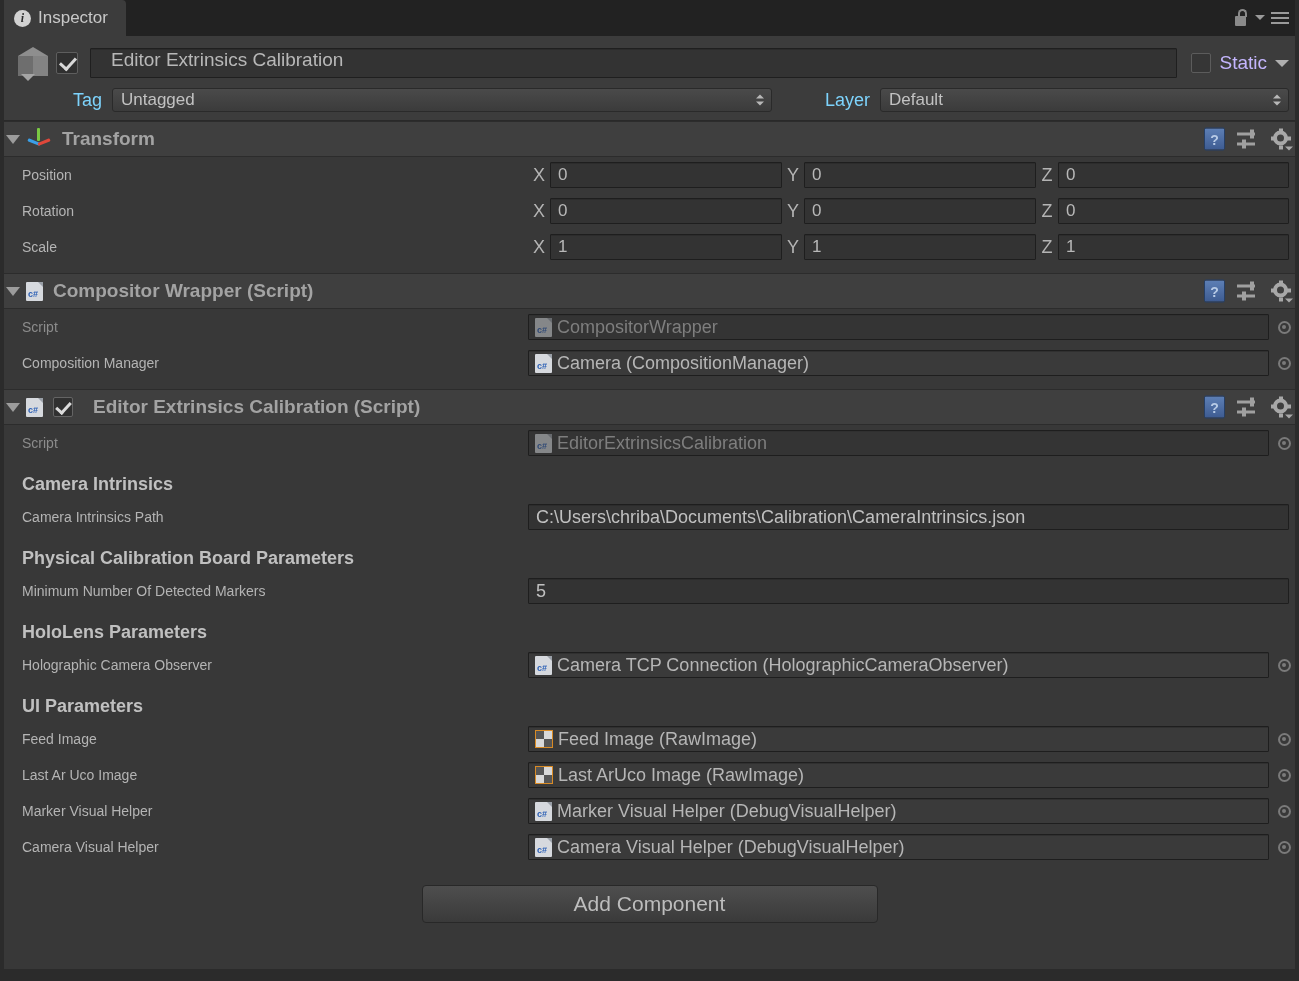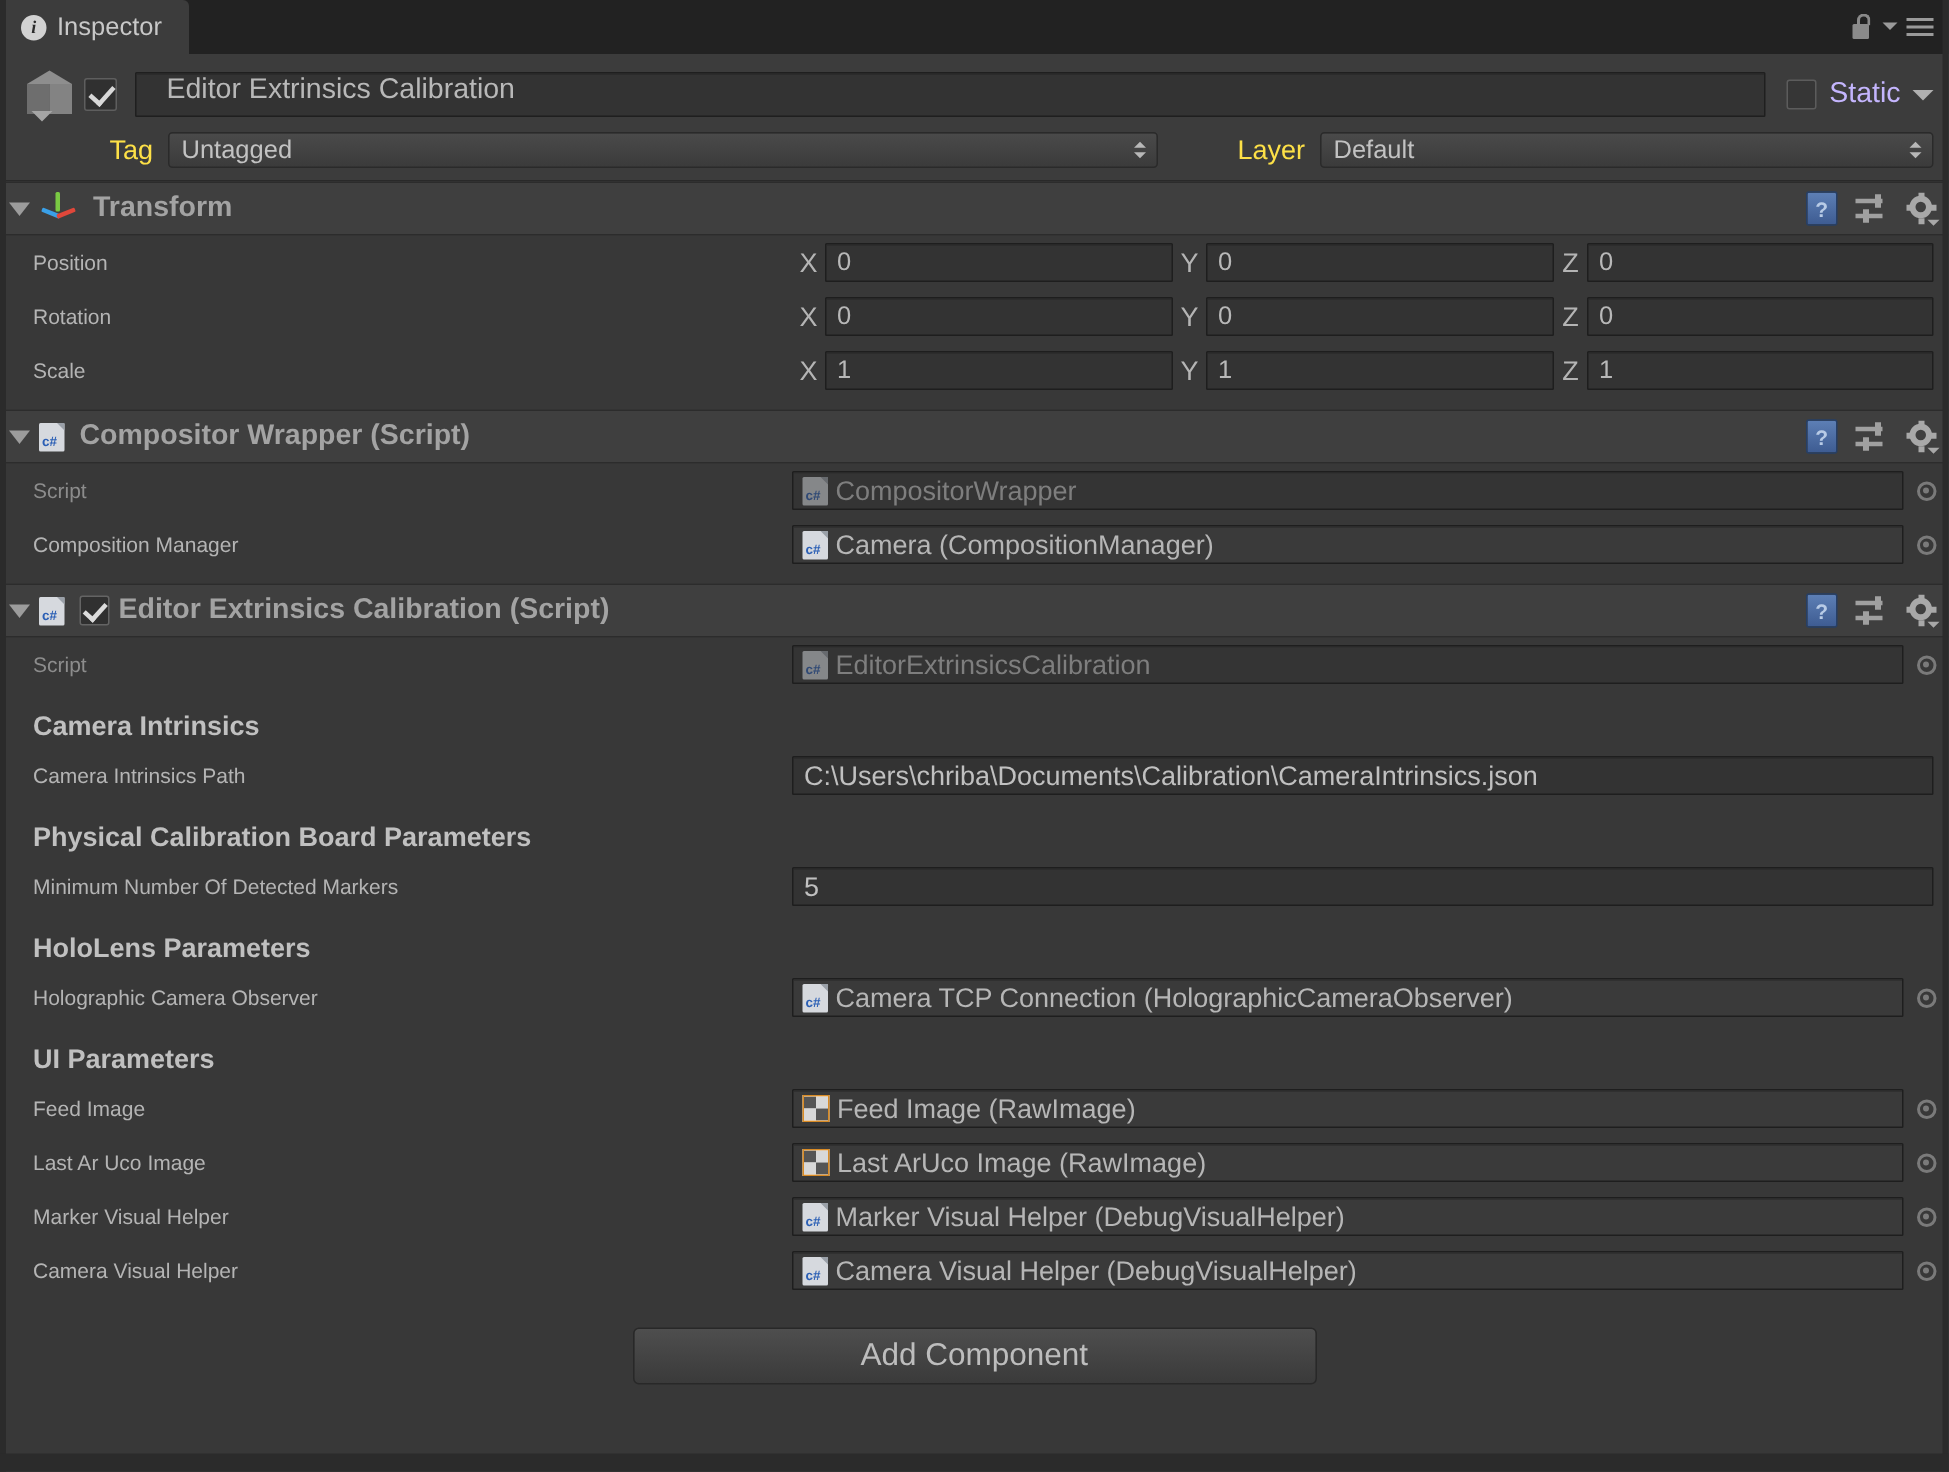--- a/index.html
+++ b/index.html
@@ -148,21 +148,21 @@
   }
   .static-tri {
     width: 0; height: 0;
     border-left: 7px solid transparent;
     border-right: 7px solid transparent;
     border-top: 7px solid #b0b0b0;
   }
 
   .obj-row2 { display: flex; align-items: center; margin-top: 6px; height: 24px; }
   .lbl-tag, .lbl-layer {
-    font-size: 18px; color: #fde047;
+    font-size: 18px; color: #7dd3fc;
     text-align: right;
   }
   .lbl-tag { width: 102px; padding-right: 10px; }
   .lbl-layer { width: 108px; padding-right: 10px; }
   .dropdown {
     height: 24px;
     background: linear-gradient(#4a4a4a, #3b3b3b);
     border: 1px solid #2a2a2a;
     border-radius: 3px;
     display: flex; align-items: center;
@@ -210,21 +210,21 @@
     margin-right: 6px;
     flex: 0 0 14px;
   }
   .comp-title {
     font-size: 19px;
     font-weight: bold;
     color: #a3a3a3;
     margin-left: 10px;
     white-space: nowrap;
   }
-  .comp-title.tight { margin-left: 6px; }
+  .comp-title.tight { margin-left: 20px; }
 
   
   .gizmo { width: 26px; height: 24px; position: relative; flex: 0 0 26px; }
   .gizmo i { position: absolute; display: block; height: 3px; border-radius: 1px; }
   .gizmo .ax-g { left: 11px; top: 1px; width: 3px; height: 13px; background: #7ac943; }
   .gizmo .ax-b { left: 1px; top: 16px; width: 13px; background: #3aa0e8; transform: rotate(22deg); transform-origin: right center; }
   .gizmo .ax-r { left: 12px; top: 16px; width: 13px; background: #e0473a; transform: rotate(-22deg); transform-origin: left center; }
 
   
   .cs-icon {

